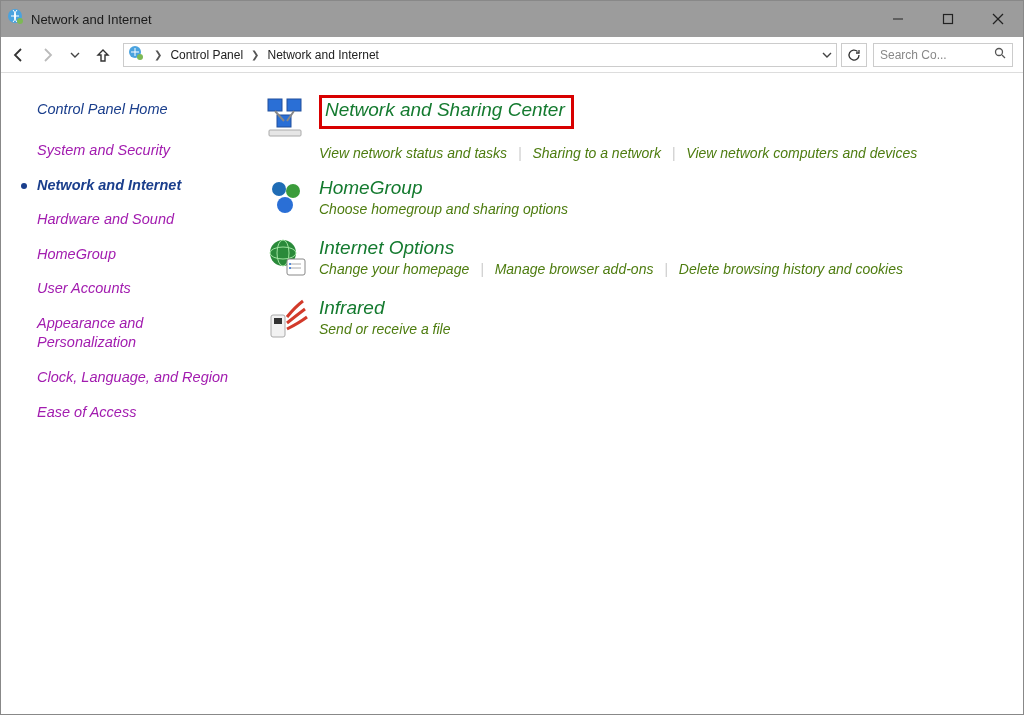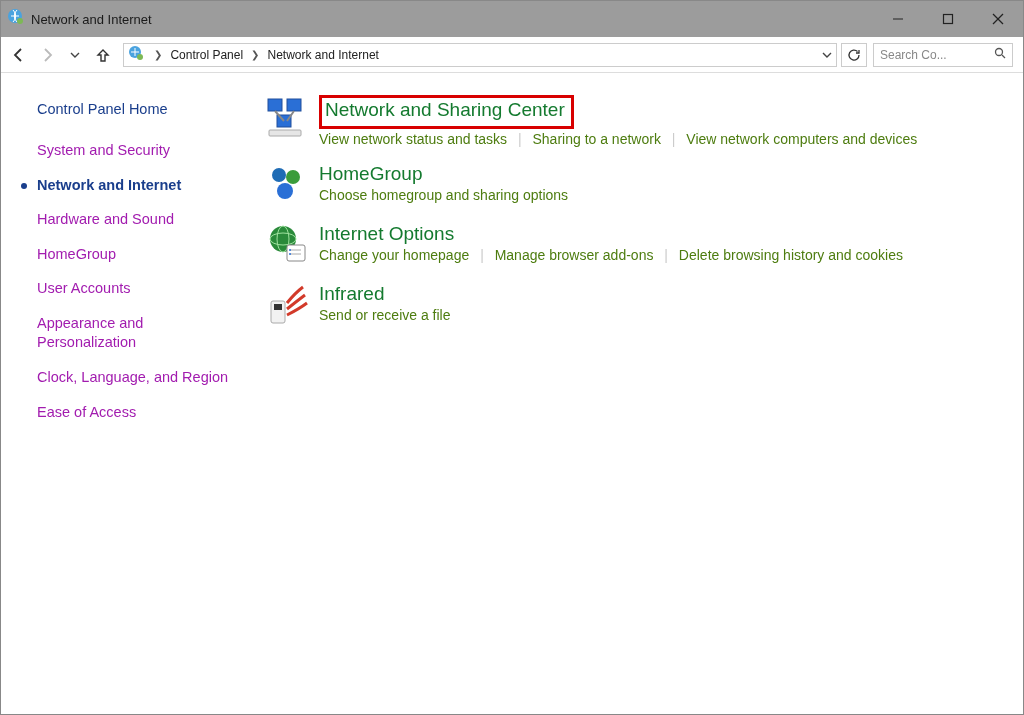--- a/index.html
+++ b/index.html
@@ -17,32 +17,32 @@
   .addr-wrap { flex: 1; display: flex; align-items: center; border: 1px solid #ccc; height: 24px; margin: 0 4px 0 6px; position: relative; padding-left: 4px; }
   .addr-icon { margin-right: 4px; }
   .crumb { font-size: 12px; color: #222; padding: 0 2px; display: flex; align-items: center; height: 100%; }
   .crumb-sep { font-size: 10px; color: #555; padding: 0 6px; }
   .addr-drop { position: absolute; right: 4px; top: 0; height: 100%; display: flex; align-items: center; font-size: 11px; color: #444; }
   .refresh { width: 26px; height: 24px; border: 1px solid #ccc; display: flex; align-items: center; justify-content: center; font-size: 14px; margin-right: 6px; }
   .search-box { width: 140px; height: 24px; border: 1px solid #ccc; display: flex; align-items: center; padding: 0 6px; margin-right: 6px; position: relative; }
   .search-text { color: #888; font-size: 12px; white-space: nowrap; overflow: hidden; text-overflow: ellipsis; flex: 1; }
   .search-ic { font-size: 12px; color: #555; }
   
-  .content { display: flex; height: calc(715px - 36px - 36px - 2px); }
+  .content { display: flex; height: calc(715px - 36px - 36px - 2px); font-style: italic; }
   .sidebar { width: 260px; padding: 28px 0 0 36px; }
   .sb-home { font-size: 14.5px; color: #1a3e8c; margin-bottom: 24px; }
   .sb-item { font-size: 14.5px; color: #a21caf; margin-bottom: 15px; position: relative; line-height: 1.35; }
   .sb-item.active { font-weight: 700; color: #1a3e8c; }
   .sb-item.active::before { content: ""; position: absolute; left: -16px; top: 7px; width: 6px; height: 6px; background: #1a3e8c; border-radius: 50%; }
   .main { flex: 1; padding: 22px 24px 0 4px; }
   .cat { display: flex; margin-bottom: 16px; }
   .cat-icon { width: 44px; height: 44px; margin-right: 10px; flex: none; }
   .cat-body { flex: 1; }
   .cat-title { font-size: 19px; color: #147a2f; margin-bottom: 2px; display: inline-block; }
-  .hl { border: 3px solid #d80000; padding: 1px 6px 3px 3px; display: inline-block; margin-bottom: 2px; }
+  .hl { border: 3px solid #d80000; padding: 1px 6px 3px 3px; display: inline-block; margin-bottom: 16px; }
   .links { font-size: 14px; }
   .lnk { color: #4d7c0f; display: inline; }
   .sep { color: #ccc; margin: 0 7px; display: inline; }
 </style>
 </head>
 <body>
 
 <div class="titlebar">
   <span class="title-icon">
     <svg width="18" height="18" viewBox="0 0 18 18">

